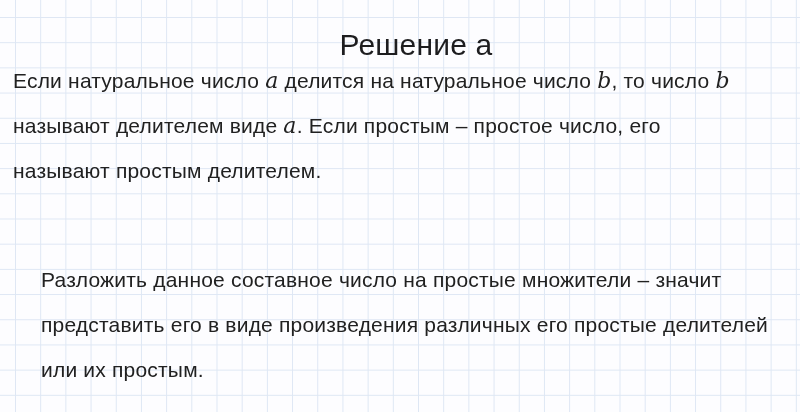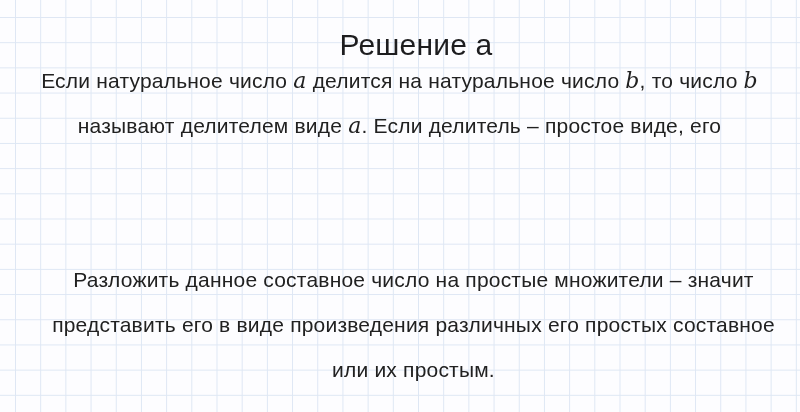--- a/index.html
+++ b/index.html
@@ -33,44 +33,44 @@
   .heading-a { top: 11px; }
   .heading-b { top: 212px; }
   .para {
     position: absolute;
     left: 13px;
     right: 14px;
     font-size: 21px;
     line-height: 45px;
     letter-spacing: 0.2px;
     white-space: nowrap;
-    text-align: center;
   }
   .para-a { top: 58px; }
   .para-b { top: 257px; margin-left: 28px; }
   .line { height: 45px; }
   .math {
     font-family: "DejaVu Serif", serif;
     font-style: italic;
     font-size: 22px;
     line-height: 1;
   }
 </style>
 </head>
 <body>
 
 <div class="page">
 
   <h1 class="heading heading-a">Решение а</h1>
 
   <div class="para para-a">
       <div class="line"><span>Если натуральное число </span><span class="math">a</span><span> делится на натуральное число </span><span class="math">b</span><span>, то число </span><span class="math">b</span></div>
-      <div class="line"><span>называют делителем виде </span><span class="math">a</span><span>. Если делитель – простое виде, его</span></div>
+      <div class="line"><span>называют делителем виде </span><span class="math">a</span><span>. Если простым – простое число, его</span></div>
+      <div class="line"><span>называют простым делителем.</span></div>
     </div>
 
 
   <div class="para para-b">
       <div class="line"><span>Разложить данное составное число на простые множители – значит</span></div>
-      <div class="line"><span>представить его в виде произведения различных его простых составное</span></div>
+      <div class="line"><span>представить его в виде произведения различных его простые делителей</span></div>
       <div class="line"><span>или их простым.</span></div>
     </div>
 
 </div>
 
 </body></html>

